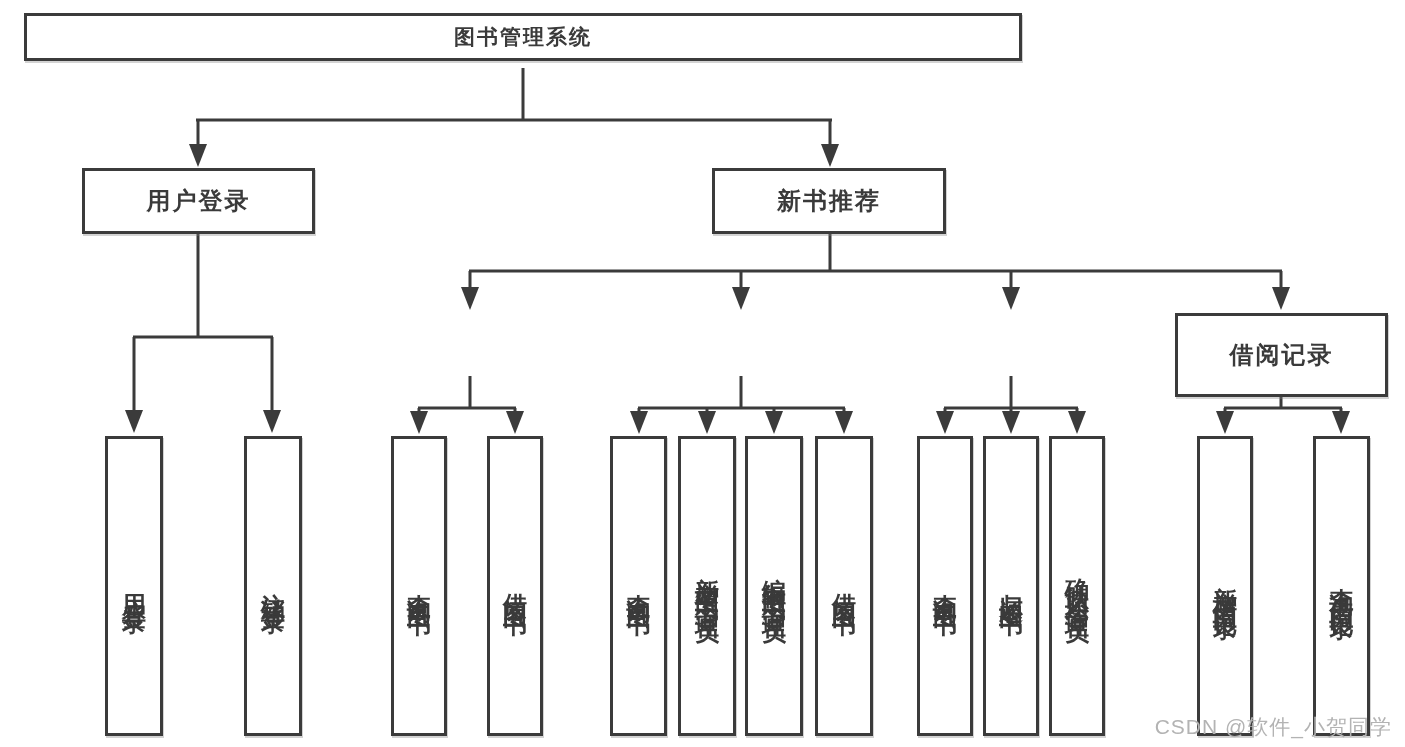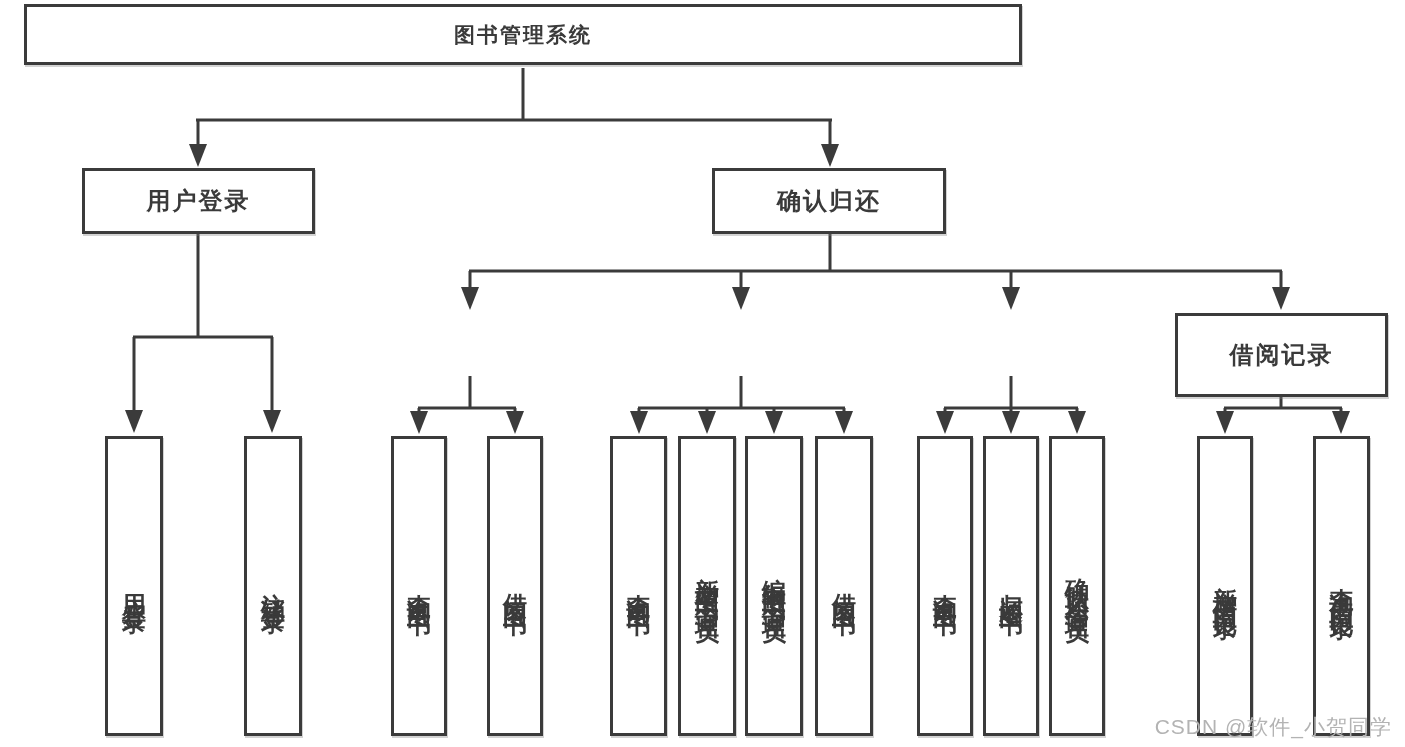--- a/index.html
+++ b/index.html
@@ -84,24 +84,24 @@
     <path d="M1011,376 V409 M944,408 H1078 M945,408 V413 M1011,408 V413 M1077,408 V413"></path>
     <polygon points="936,411 954,411 945,434"></polygon>
     <polygon points="1002,411 1020,411 1011,434"></polygon>
     <polygon points="1068,411 1086,411 1077,434"></polygon>
 
     <path d="M1281,376 V409 M1224,408 H1342 M1225,408 V413 M1341,408 V413"></path>
     <polygon points="1216,411 1234,411 1225,434"></polygon>
     <polygon points="1332,411 1350,411 1341,434"></polygon>
   </svg>
 
-  <div class="box hz root" style="left:24px;top:4px;width:998px;height:61px">图书管理系统</div>
+  <div class="box hz root" style="left:24px;top:13px;width:998px;height:48px">图书管理系统</div>
 
   <div class="box hz lvl2" style="left:82px;top:168px;width:233px;height:66px">用户登录</div>
-  <div class="box hz lvl2" style="left:712px;top:168px;width:234px;height:66px">确认归还</div>
+  <div class="box hz lvl2" style="left:712px;top:168px;width:234px;height:66px">新书推荐</div>
 
   <div class="box hz lvl3" style="left:1175px;top:313px;width:213px;height:84px">借阅记录</div>
 
   <div class="box leaf" style="left:105px;top:436px;width:58px;height:300px">用户登录</div>
   <div class="box leaf" style="left:244px;top:436px;width:58px;height:300px">注销登录</div>
 
   <div class="box leaf" style="left:391px;top:436px;width:56px;height:300px">查询图书</div>
   <div class="box leaf" style="left:487px;top:436px;width:56px;height:300px">借阅图书</div>
 
   <div class="box leaf" style="left:610px;top:436px;width:57px;height:300px">查询图书</div>

